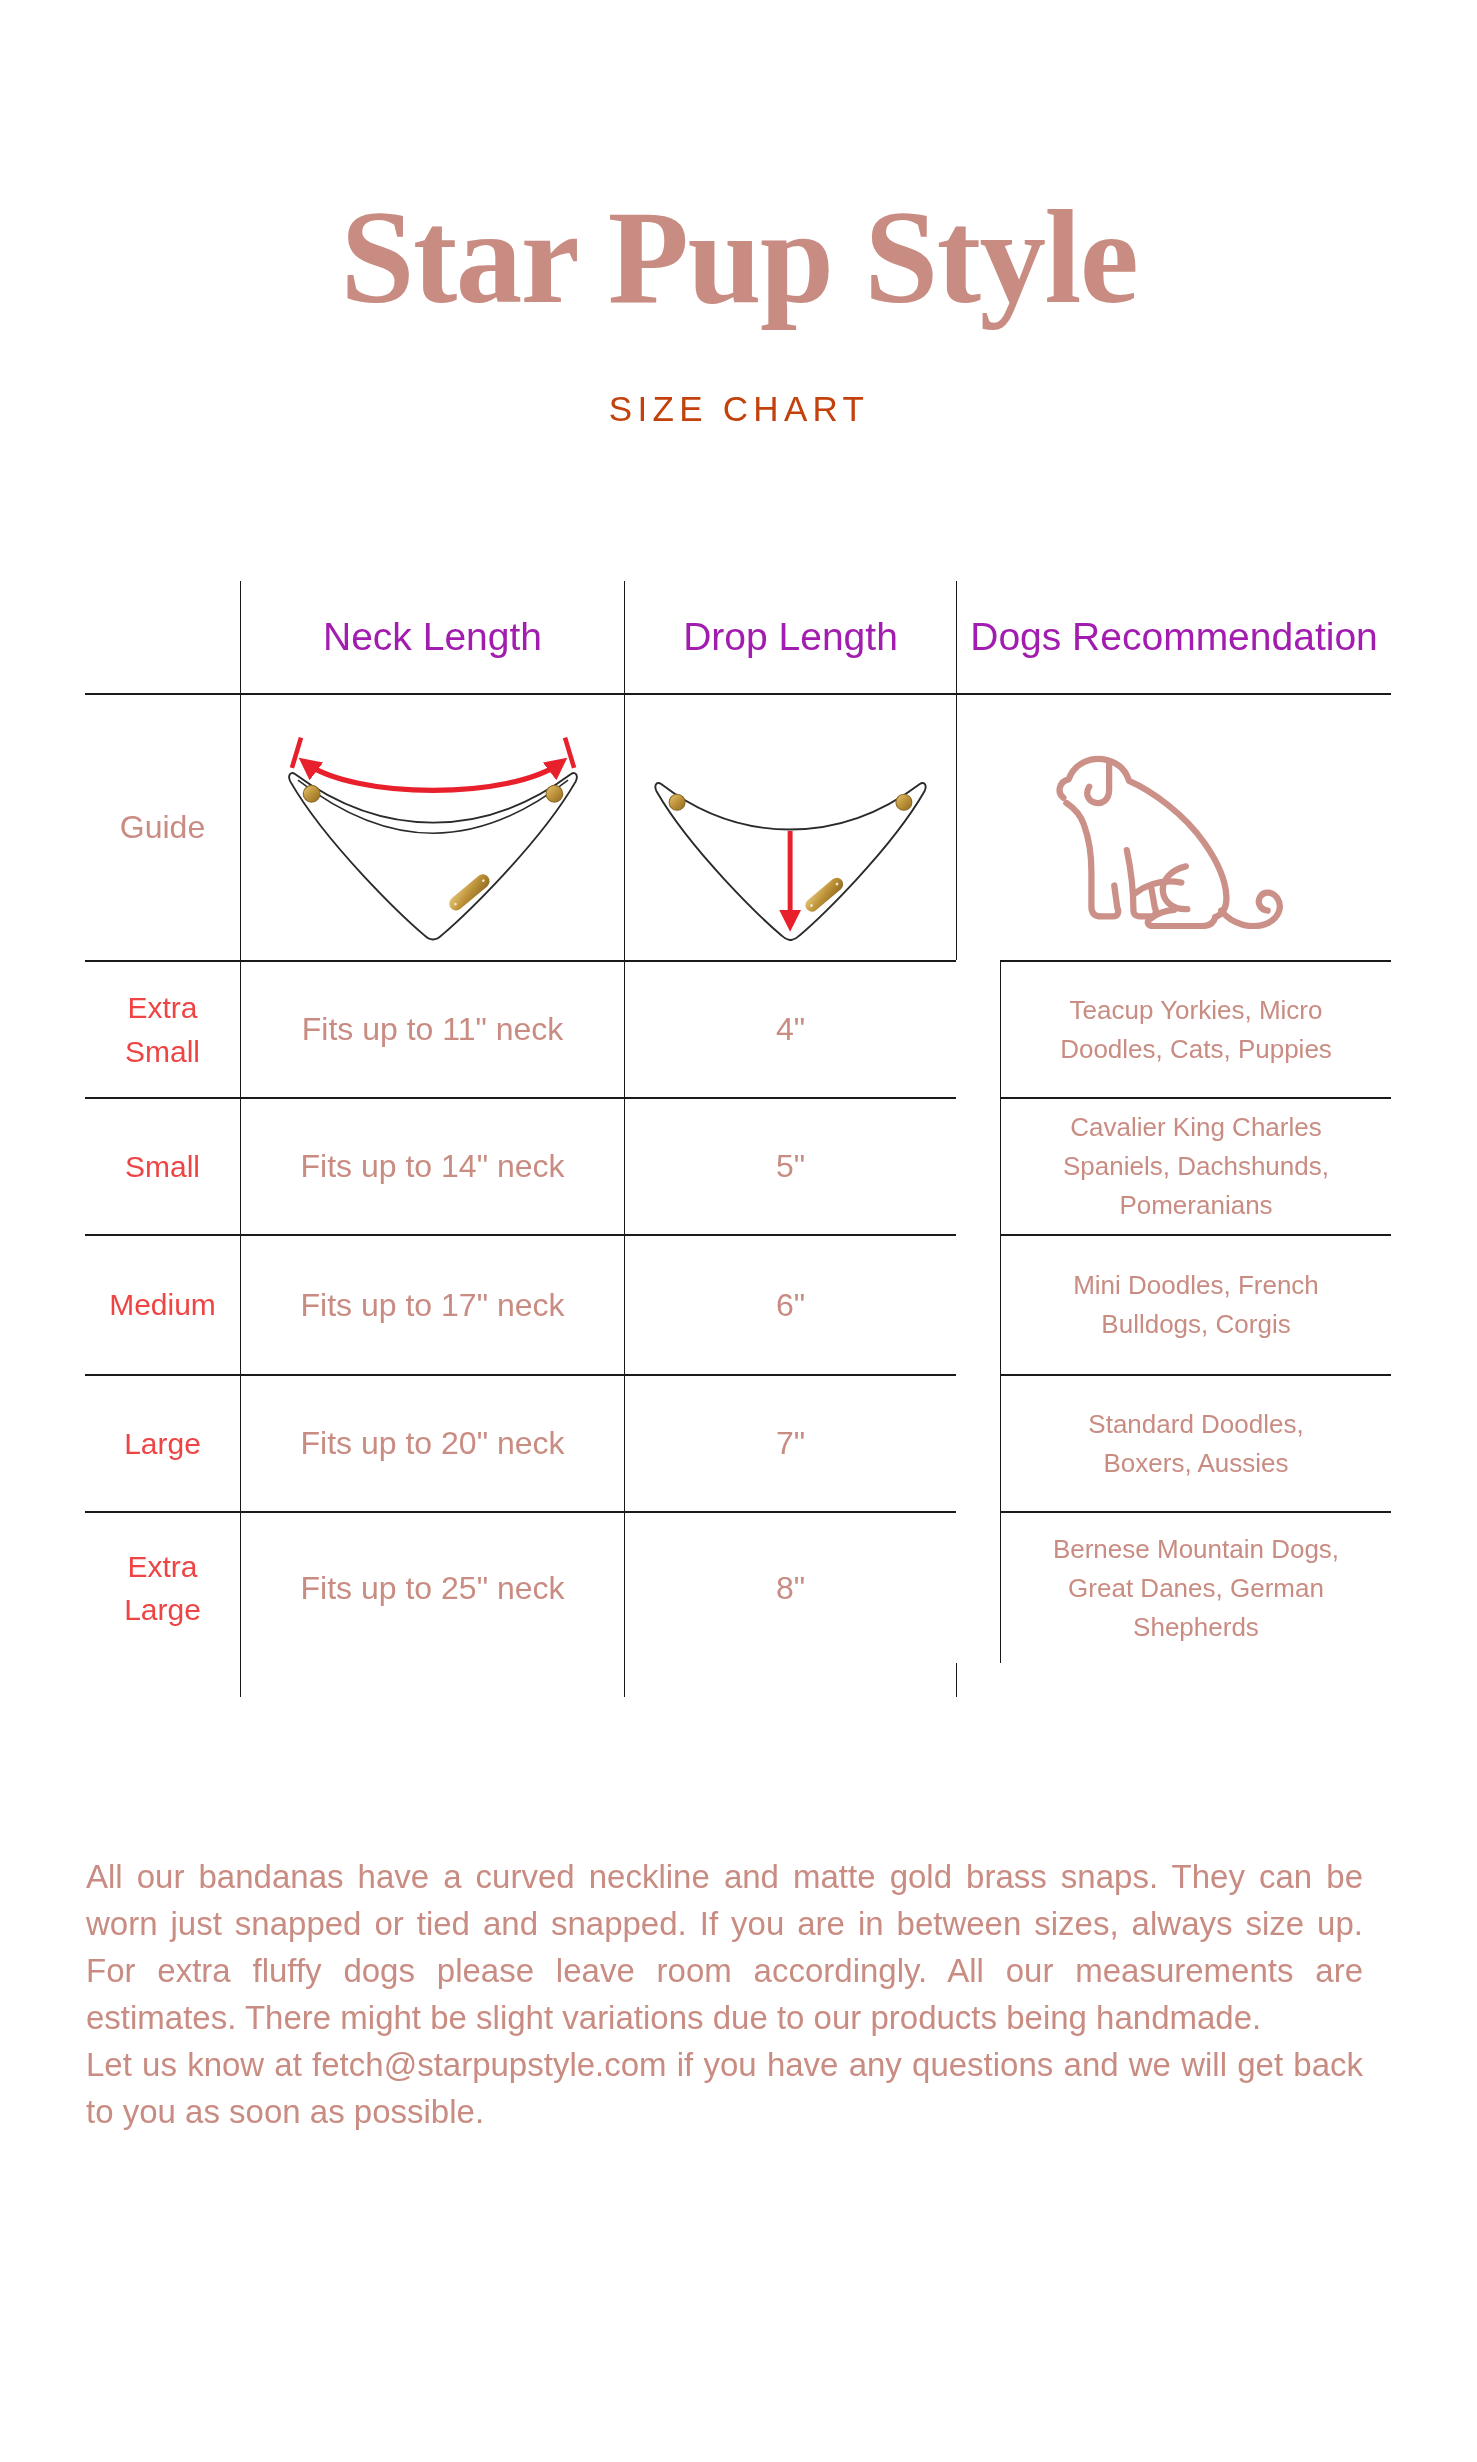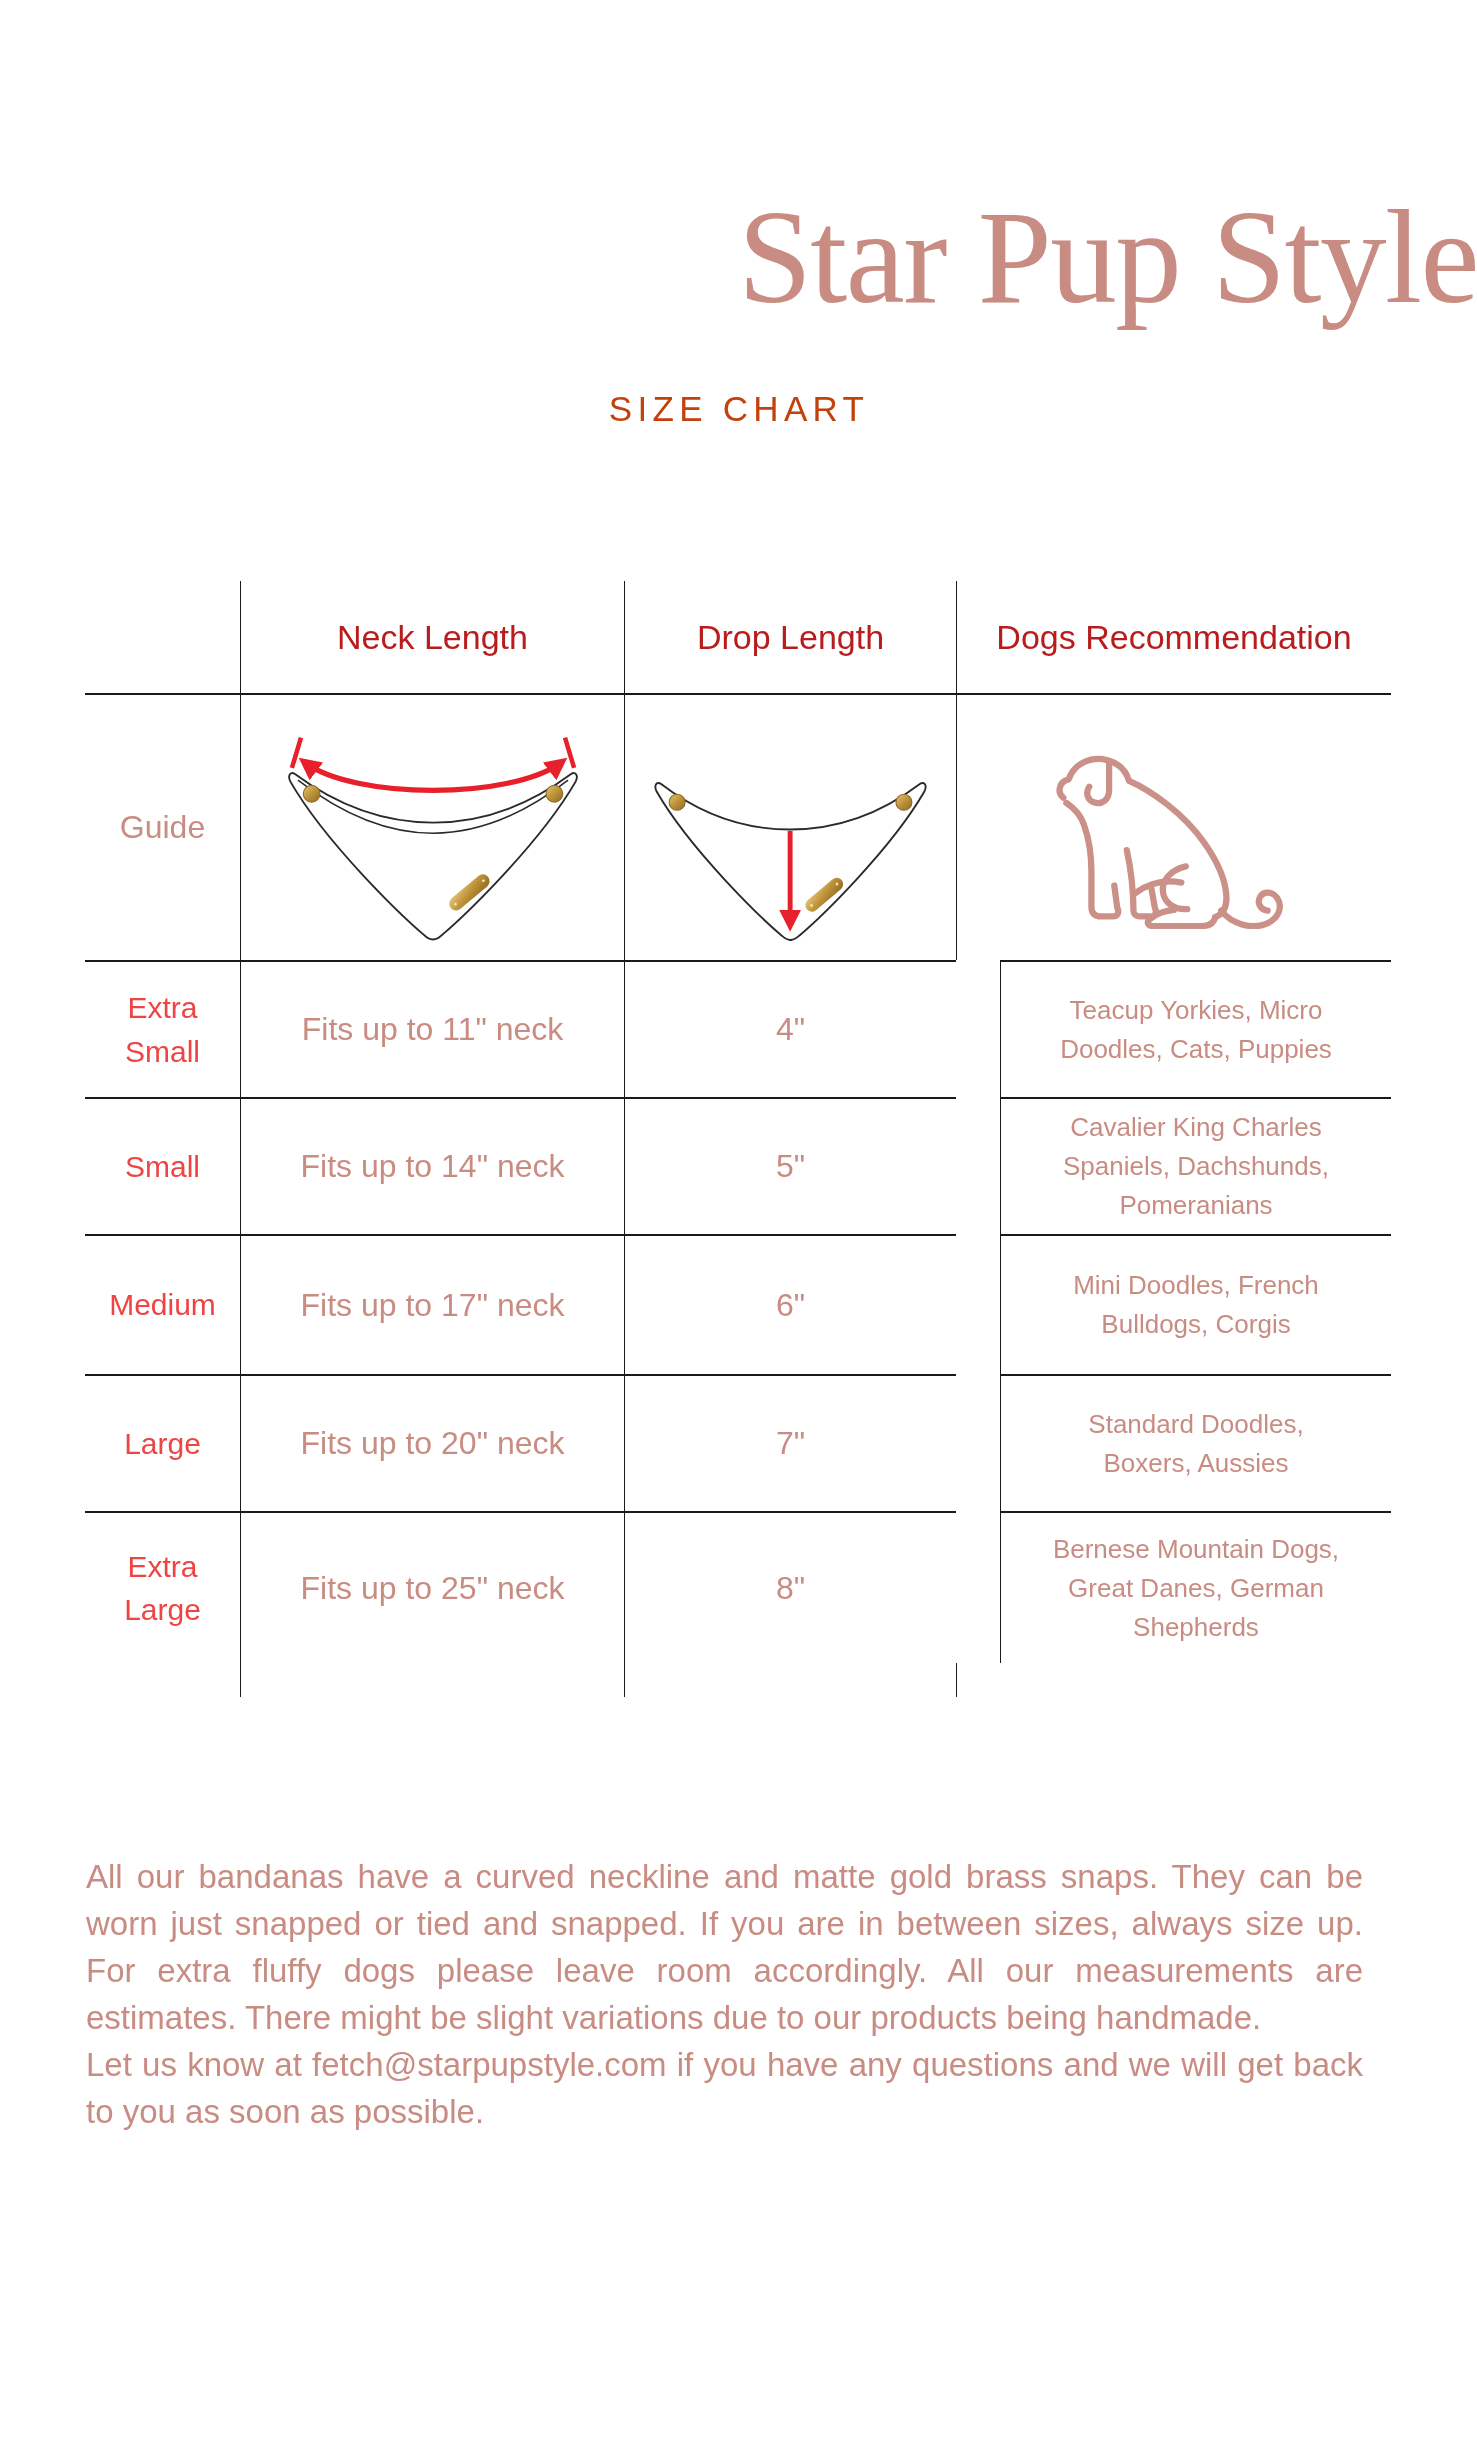--- a/index.html
+++ b/index.html
@@ -11,23 +11,23 @@
     height: 2462px;
     background: #ffffff;
     overflow: hidden;
     font-family: "Liberation Sans", sans-serif;
     color: #c98c82;
   }
   
   .title {
     position: absolute;
     top: 188px; left: 0; width: 100%;
-    text-align: right;
+    text-align: center;
     font-family: "Liberation Serif", serif;
-    font-weight: 400;
+    font-weight: 700;
     font-size: 133px;
     line-height: 1.05;
     letter-spacing: -1.5px;
     color: #c98c82;
   }
   .subtitle {
     position: absolute;
     top: 389px; left: 0; width: 100%;
     text-align: center;
     font-size: 35px;
@@ -43,21 +43,21 @@
     grid-template-rows: 112px 267px 137px 137px 140px 137px 152px 34px;
   }
   .cell {
     display: flex;
     align-items: center;
     justify-content: center;
     text-align: center;
   }
   .cell.vline { border-left: 1.5px solid #1a1a1a; }
   .cell.hline { border-top: 2.3px solid #1a1a1a; }
-  .head { font-size: 34px; color: #b91c1c; }
+  .head { font-size: 39px; color: #a21caf; }
   .label-cell { font-size: 30px; line-height: 1.45; color: #ef4444; padding: 0 7.6px; }
   .guide-cell { font-size: 32px; color: #c98c82; }
   .neck-cell { font-size: 32px; color: #c98c82; }
   .drop-cell { font-size: 32px; color: #c98c82; }
   .rec-cell  { font-size: 26px; line-height: 1.5; color: #c98c82; padding: 0 42px; margin-left: 44px; }
   .diagram-neck { margin-top: 19px; }
   .diagram-drop { margin-top: 26.6px; }
   .diagram-dog  { margin-top: 15px; }
   
   .footer {

